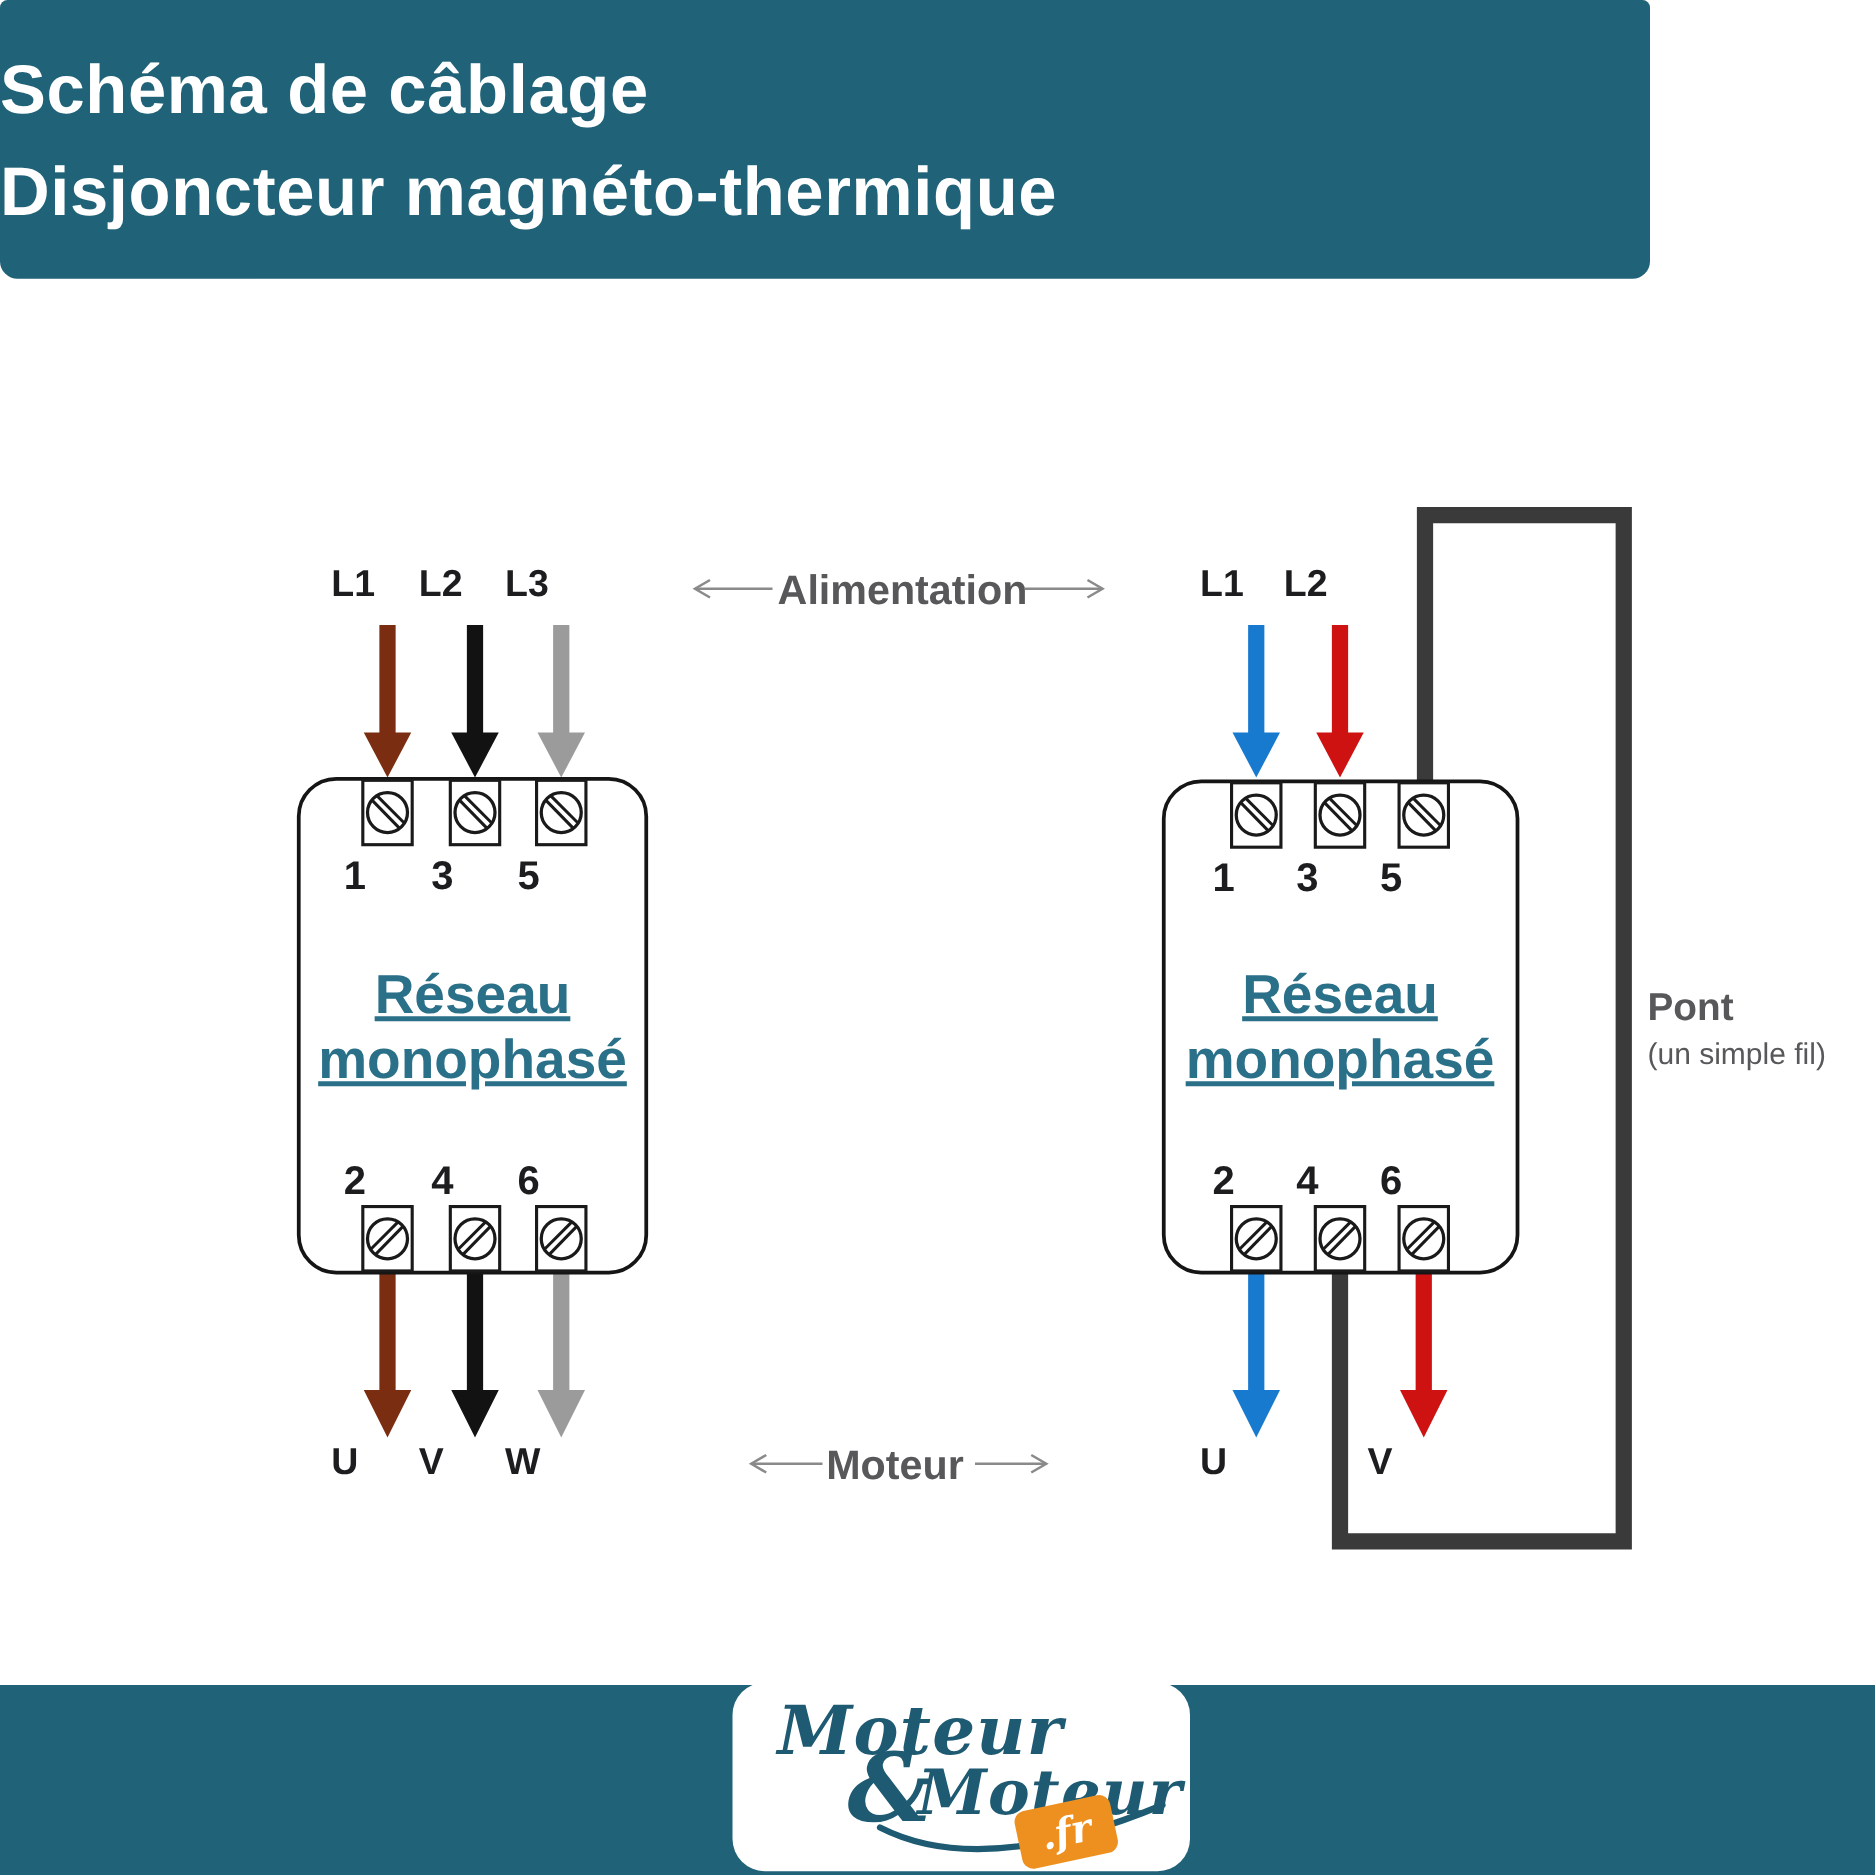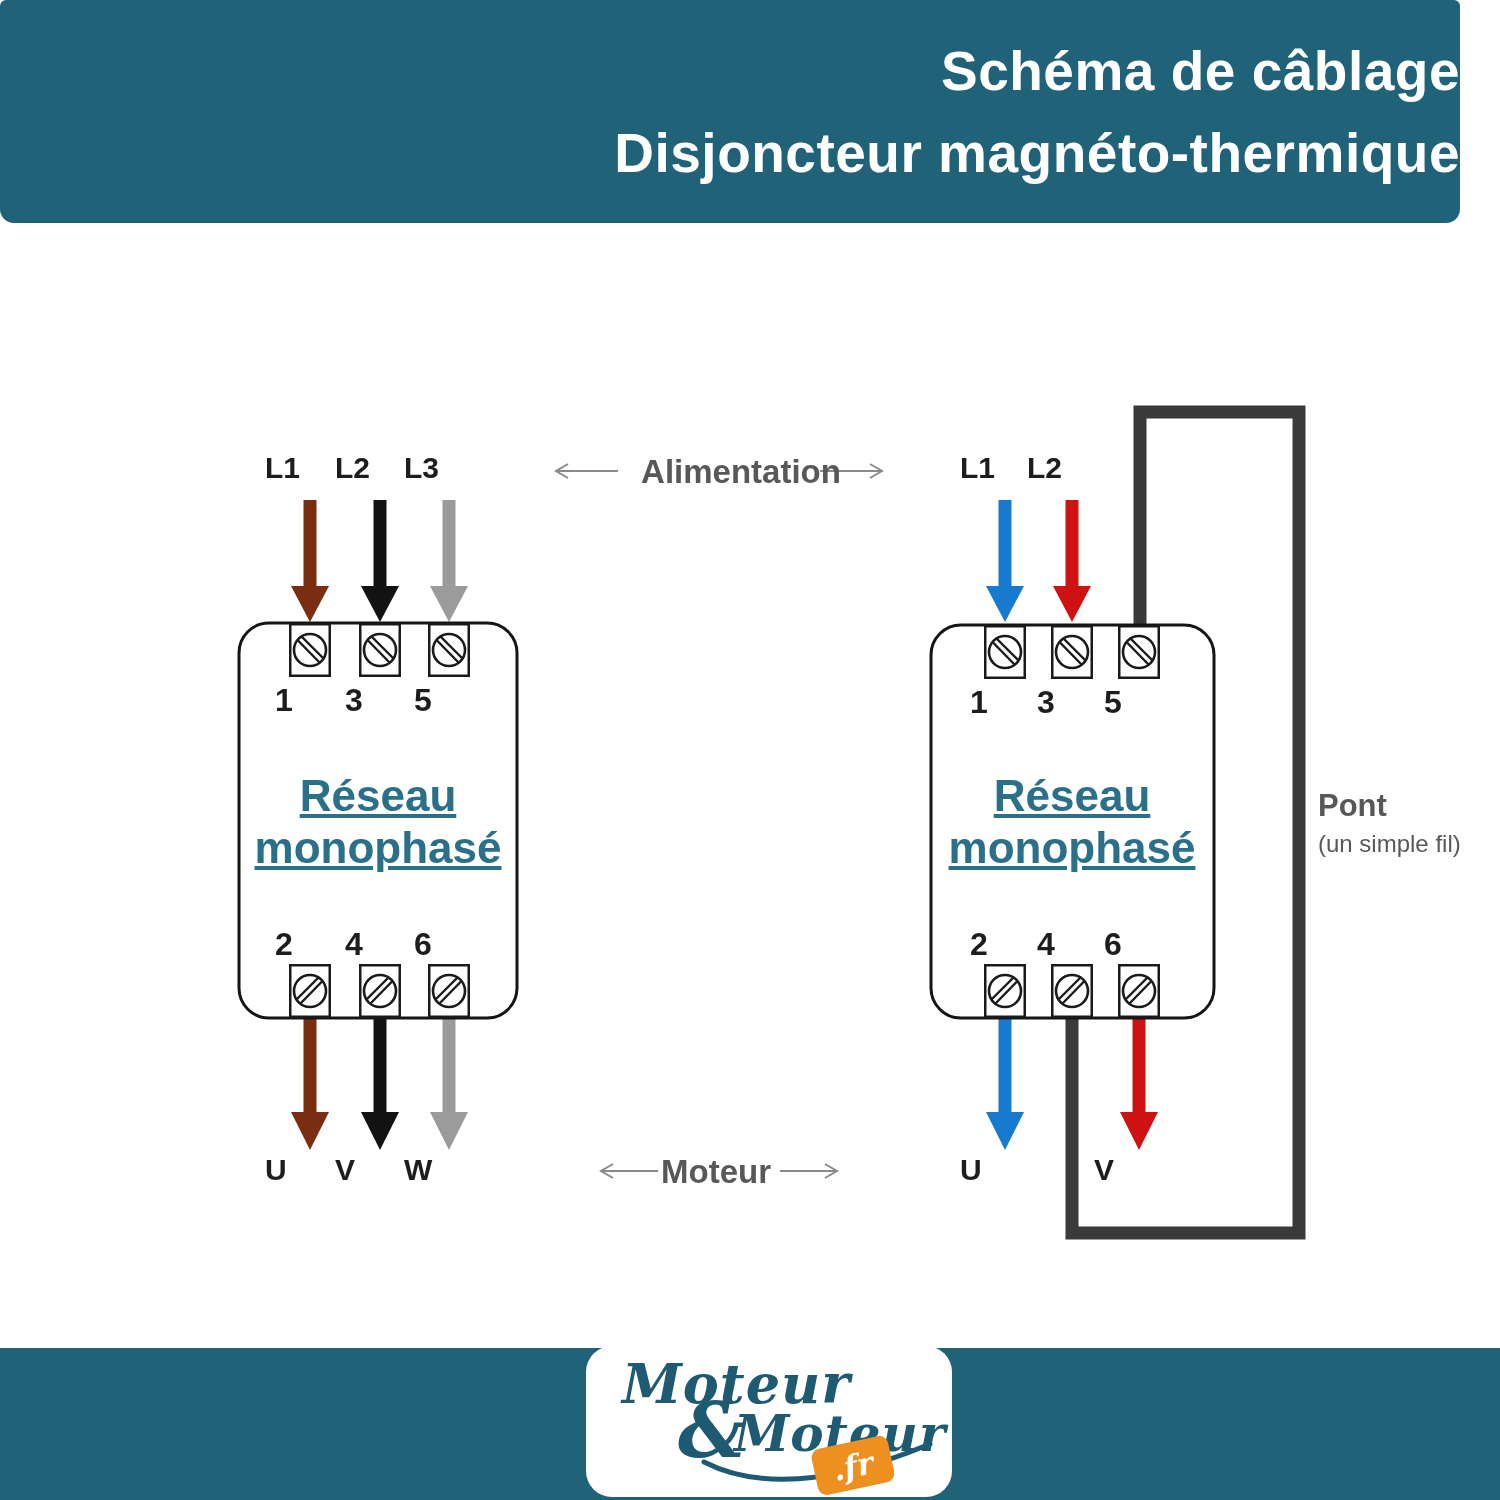--- a/index.html
+++ b/index.html
@@ -3,23 +3,23 @@
 <meta charset="utf-8">
 <style>
   html,body{margin:0;padding:0;background:#e8e8e8;}
   .canvas{
     position:relative;width:1500px;height:1500px;background:#ffffff;
     overflow:hidden;font-family:"Liberation Sans",sans-serif;
     margin:0 auto;
   }
   
   .header{
-    position:absolute;left:0;top:0;width:1460px;height:223px;
+    position:absolute;left:0;top:0;width:1320px;height:223px;
     border-radius:6px 6px 14px 14px;
-    display:flex;flex-direction:column;justify-content:center;align-items:flex-end;
+    display:flex;flex-direction:column;justify-content:center;align-items:flex-start;
   }
   .header .title{
     color:#ffffff;font-size:55px;font-weight:bold;line-height:82px;
     letter-spacing:0.5px;text-align:center;white-space:nowrap;
   }
   
   .lbl{position:absolute;color:#1d1d1f;font-weight:bold;}
   .phase{font-size:30px;width:90px;margin-left:-45px;line-height:36px;top:450px;}
   .termnum{font-size:32px;width:70px;margin-left:-35px;line-height:36px;}
   .outlbl{font-size:30px;width:90px;margin-left:-45px;line-height:36px;top:1152px;}
@@ -168,21 +168,21 @@
     </g>
   </svg>
 
   <div class="lbl phase" style="left:310px">L1</div>
   <div class="lbl phase" style="left:380px">L2</div>
   <div class="lbl phase" style="left:449px">L3</div>
 
   <div class="lbl phase" style="left:1005px">L1</div>
   <div class="lbl phase" style="left:1072px">L2</div>
 
-  <div class="flow-label" style="left:611px;top:453px">Alimentation</div>
+  <div class="flow-label" style="left:592px;top:453px">Alimentation</div>
   <div class="flow-label" style="left:586px;top:1153px">Moteur</div>
 
   <div class="lbl termnum" style="left:310px;top:682px">1</div>
   <div class="lbl termnum" style="left:380px;top:682px">3</div>
   <div class="lbl termnum" style="left:449px;top:682px">5</div>
   <div class="lbl termnum" style="left:310px;top:926px">2</div>
   <div class="lbl termnum" style="left:380px;top:926px">4</div>
   <div class="lbl termnum" style="left:449px;top:926px">6</div>
 
   <div class="lbl termnum" style="left:1005px;top:684px">1</div>

